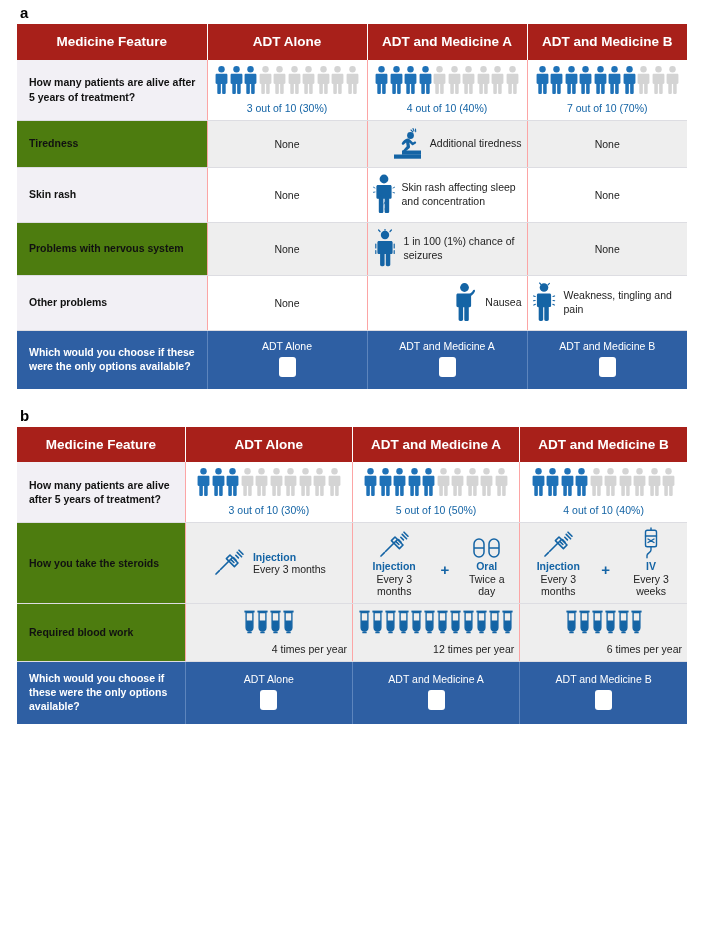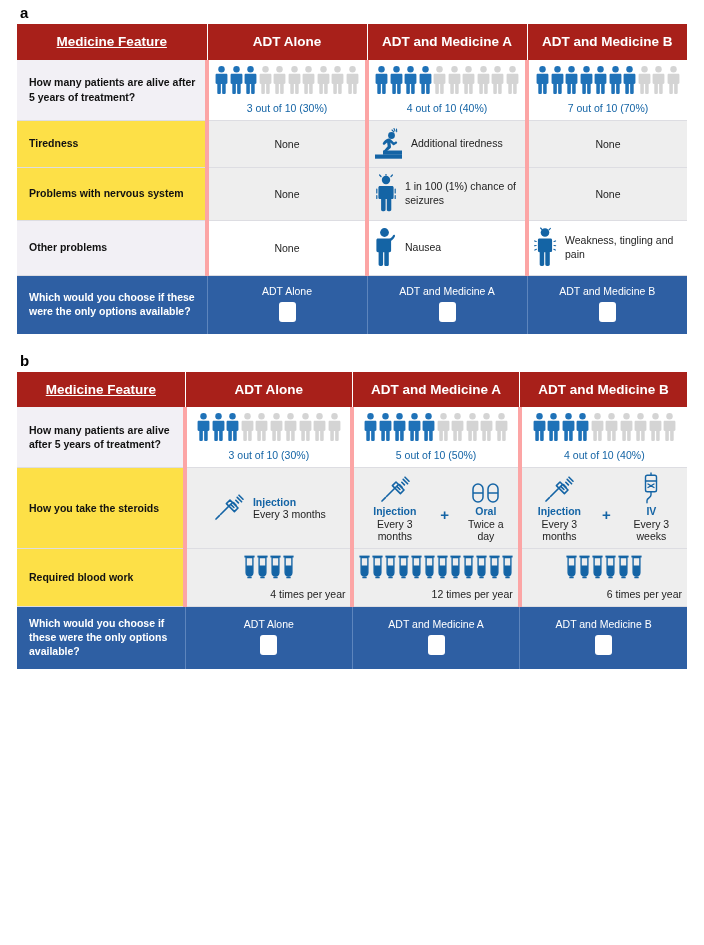--- a/index.html
+++ b/index.html
@@ -31,44 +31,44 @@
     background: #a8201a;
     color: #ffffff;
     font-size: 13.5px;
     font-weight: bold;
     text-align: center;
     padding: 10px 4px;
     border-left: 1.5px solid #ffffff;
     border-right: 1.5px solid #ffffff;
     line-height: 1.15;
   }
-  thead th:first-child { border-left: none; text-decoration: underline; }
+  thead th:first-child { border-left: none; }
   thead th:last-child { border-right: none; }
 
   
   tbody td {
-    border-left: 4px solid #fca5a5;
+    border-left: 1px solid #fca5a5;
     border-bottom: 1px solid #dddde2;
     vertical-align: middle;
     font-size: 10.5px;
     color: #222222;
     text-align: center;
     padding: 6px 5px;
   }
   tbody td:first-child {
     border-left: none;
     text-align: left;
     font-weight: bold;
     font-size: 10.5px;
     color: #111111;
     padding-left: 12px;
     line-height: 1.35;
   }
   tr.rw-light td:first-child { background: #f2f0f5; }
-  tr.rw-dark  td:first-child { background: #fde047; }
+  tr.rw-dark  td:first-child { background: #4d7c0f; }
   tr.rw-light td { background: #ffffff; }
   tr.rw-dark  td { background: #eeeeee; }
   tr.rw-light td:first-child, tr.rw-dark td:first-child { }
 
   
   tr.choice td {
     background: #2e5fa3;
     color: #ffffff;
     border-left: 1px solid #5d85bd;
     border-bottom: none;
@@ -112,21 +112,21 @@
     align-items: flex-end;
     gap: 2px;
     margin-bottom: 7px;
   }
   .tube-caption { font-size: 10.5px; color: #222; text-align: right; }
 
   
   .icon-text {
     display: flex;
     align-items: center;
-    justify-content: flex-start;
+    justify-content: flex-end;
     gap: 7px;
     text-align: left;
   }
   .icon-text .txt { font-size: 10.5px; line-height: 1.3; color:#222; }
 
   .dose-group {
     display: flex;
     align-items: center;
     justify-content: center;
     gap: 10px;
@@ -317,20 +317,38 @@
             <td>
               <div class="icon-text">
                 <span><svg width="30" height="32" viewBox="0 0 30 32" xmlns="http://www.w3.org/2000/svg">
                     <path d="M20 1.5l1 2.5M22.5 2l.2 2.6M18 3l1.8 1.8" stroke="#1464a5" stroke-width="1.1" stroke-linecap="round" fill="none"></path>
                     <circle cx="17.5" cy="8.5" r="3.4" fill="#1464a5"></circle>
                     <path d="M14.2 11.5c-2.4.8-4.1 2.3-5.3 4.4-.7 1.2.9 2.5 1.9 1.6l2.3-2.1.6 3.9-4.1 4.6c-1 1.1.5 2.6 1.6 1.7l5.2-4.4c.5-.4.7-1 .6-1.6l-.6-4 2.5 2.4c.4.4 1 .4 1.4.1l2.4-1.7c1.1-.8.1-2.5-1.1-1.8l-1.6 1-3.1-3.1c-.6-.6-1.6-1.2-2.7-1z" fill="#1464a5"></path>
                     <rect x="1" y="27.5" width="27" height="4.2" fill="#1464a5"></rect>
                     <rect x="9" y="23.5" width="19" height="4.2" fill="#1464a5"></rect>
                   </svg></span>
                 <span class="txt">Additional tiredness</span>
+              </div>
+            </td>
+            <td><span class="none-txt">None</span></td>
+          </tr>
+          <tr class="rw-light">
+            <td>Skin rash</td>
+            <td><span class="none-txt">None</span></td>
+            <td>
+              <div class="icon-text">
+                <span><svg width="22" height="40" viewBox="0 0 22 40" xmlns="http://www.w3.org/2000/svg">
+                    <circle cx="11" cy="5" r="4.4" fill="#1464a5"></circle>
+                    <path d="M5 11h12c1 0 1.6.7 1.6 1.7v10.5c0 1-.6 1.6-1.6 1.6h-.8v12.6c0 1.1-.7 1.7-1.7 1.7h-1.3c-1 0-1.6-.7-1.6-1.7V24.8h-1.2v12.6c0 1.1-.7 1.7-1.7 1.7H7.4c-1 0-1.6-.7-1.6-1.7V24.8H5c-1 0-1.6-.6-1.6-1.6V12.7C3.4 11.7 4 11 5 11z" fill="#1464a5"></path>
+                    <g stroke="#1464a5" stroke-width="1" stroke-linecap="round" opacity="0.85">
+                      <path d="M2 14l-1.5-.8M2 18l-1.6.3M20 14l1.6-.8M20 18.5l1.6.4"></path>
+                      <path d="M8 27l-1 2M12 28l-1 2M9.5 32l-1 2M13 33l-1 2M7 22l-1 2"></path>
+                    </g>
+                  </svg></span>
+                <span class="txt">Skin rash affecting sleep and concentration</span>
               </div>
             </td>
             <td><span class="none-txt">None</span></td>
           </tr>
           <tr class="rw-dark">
             <td>Problems with nervous system</td>
             <td><span class="none-txt">None</span></td>
             <td>
               <div class="icon-text">
                 <span><svg width="24" height="38" viewBox="0 0 24 38" xmlns="http://www.w3.org/2000/svg">

